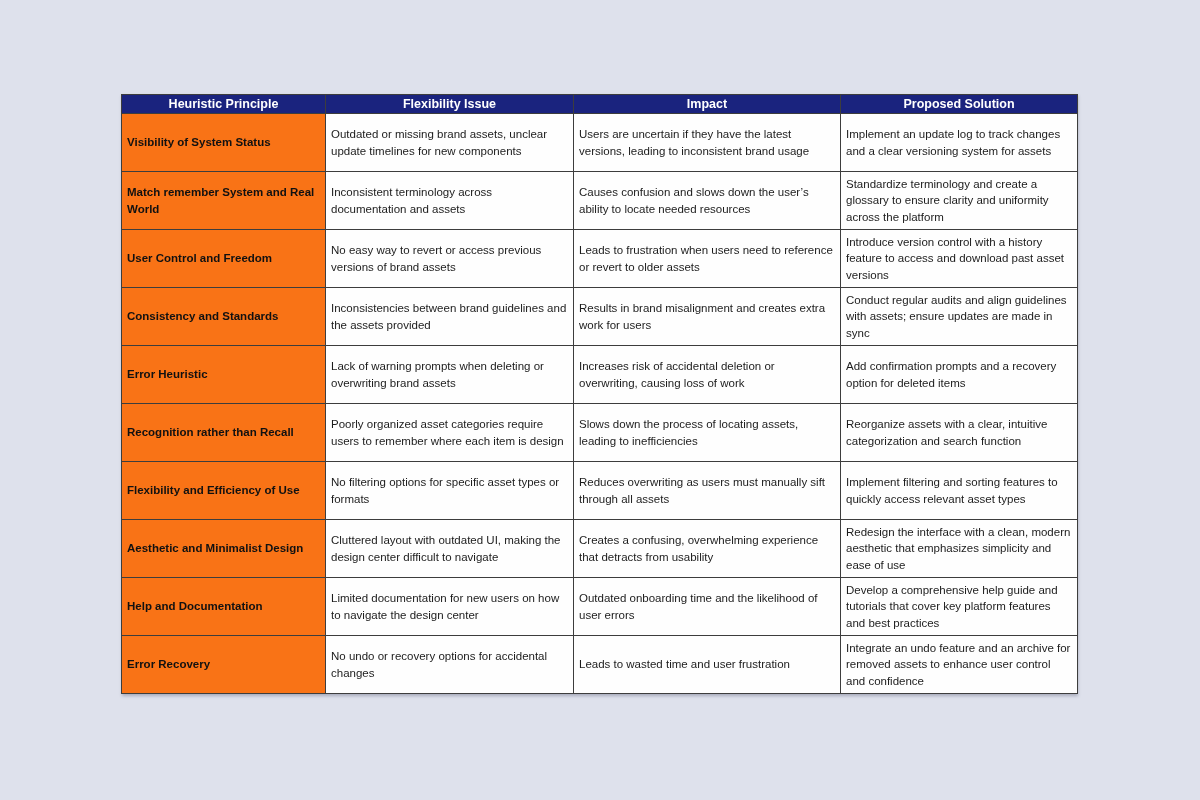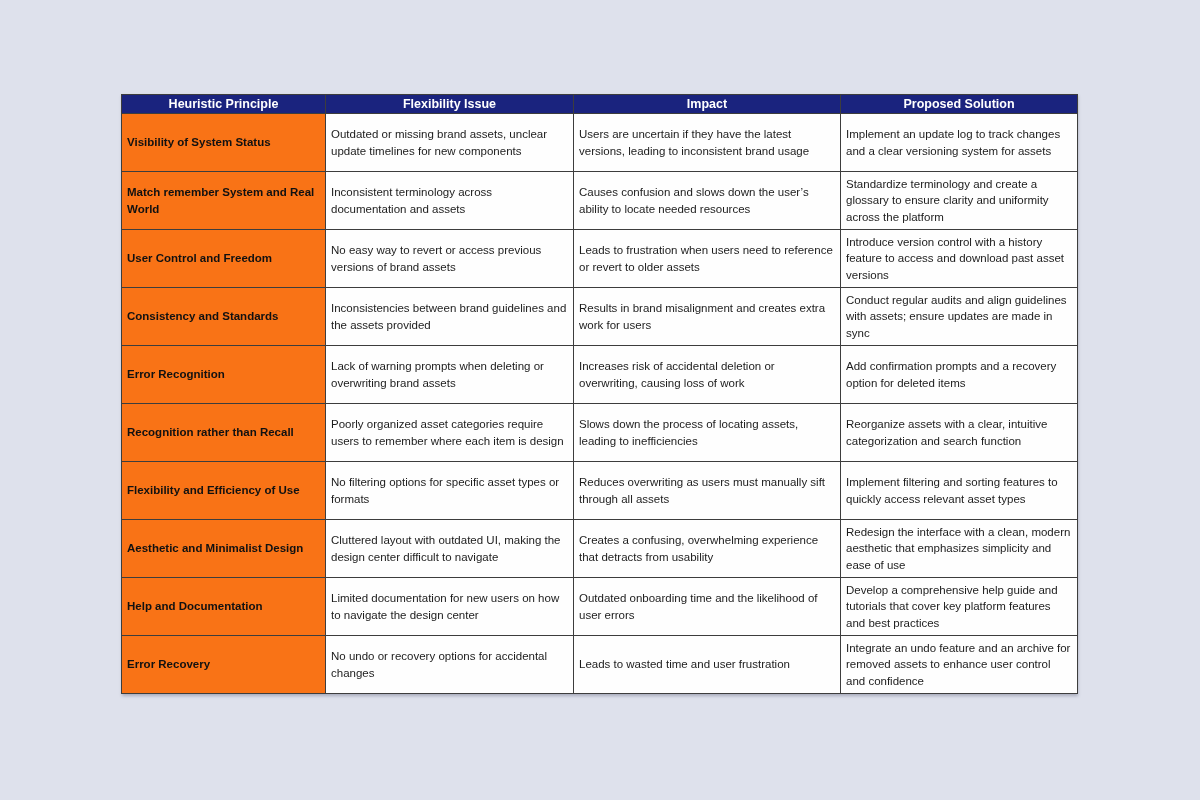--- a/index.html
+++ b/index.html
@@ -101,21 +101,21 @@
   </tr>
 
   <tr>
     <td class="principle">Consistency and Standards</td>
     <td>Inconsistencies between brand guidelines and the assets provided</td>
     <td>Results in brand misalignment and creates extra work for users</td>
     <td>Conduct regular audits and align guidelines with assets; ensure updates are made in sync</td>
   </tr>
 
   <tr>
-    <td class="principle">Error Recognition</td>
+    <td class="principle">Error Heuristic</td>
     <td>Lack of warning prompts when deleting or overwriting brand assets</td>
     <td>Increases risk of accidental deletion or overwriting, causing loss of work</td>
     <td>Add confirmation prompts and a recovery option for deleted items</td>
   </tr>
 
   <tr>
     <td class="principle">Recognition rather than Recall</td>
     <td>Poorly organized asset categories require users to remember where each item is design</td>
     <td>Slows down the process of locating assets, leading to inefficiencies</td>
     <td>Reorganize assets with a clear, intuitive categorization and search function</td>

